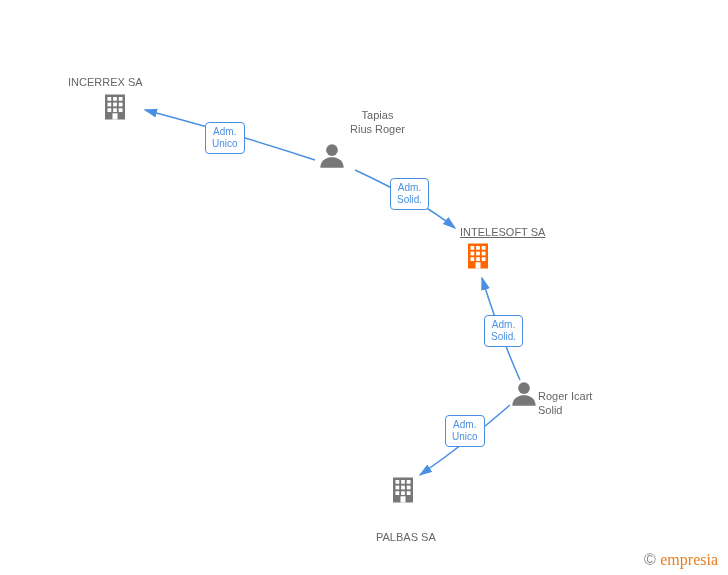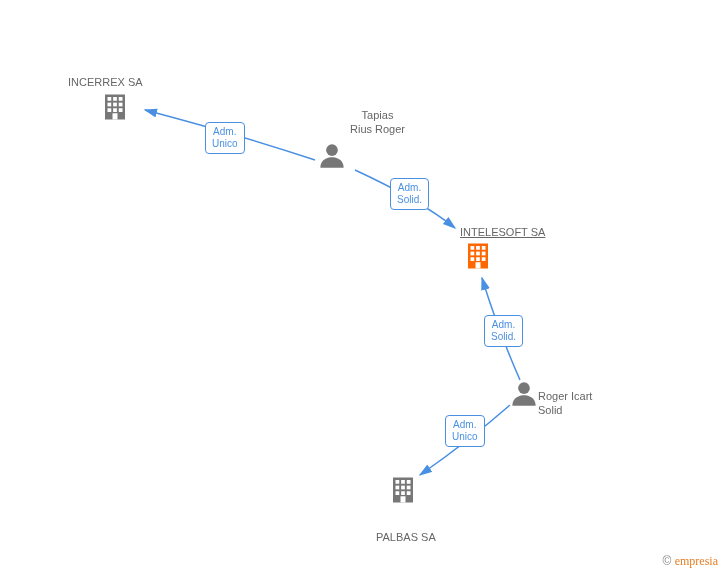--- a/index.html
+++ b/index.html
@@ -38,21 +38,21 @@
     top: 0;
     left: 0;
     width: 728px;
     height: 575px;
     pointer-events: none;
   }
   .footer {
     position: absolute;
     bottom: 6px;
     right: 10px;
-    font-size: 12px;
+    font-size: 16px;
     color: #888;
   }
   .footer .brand {
     font-family: "Segoe Script", cursive;
     color: #e67e22;
   }
   .footer .c {
     color: #888;
   }
 </style>

